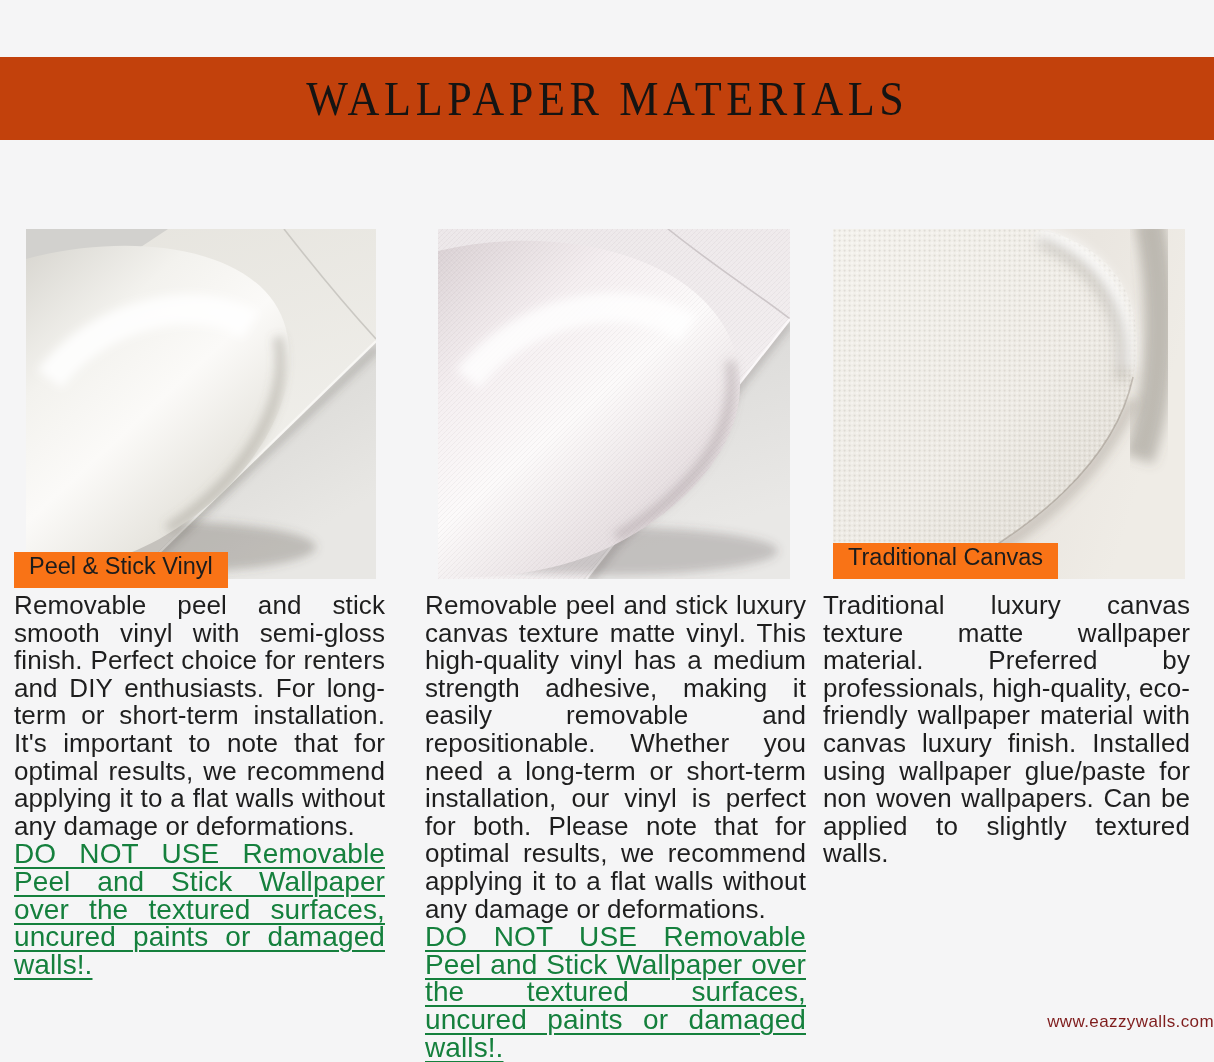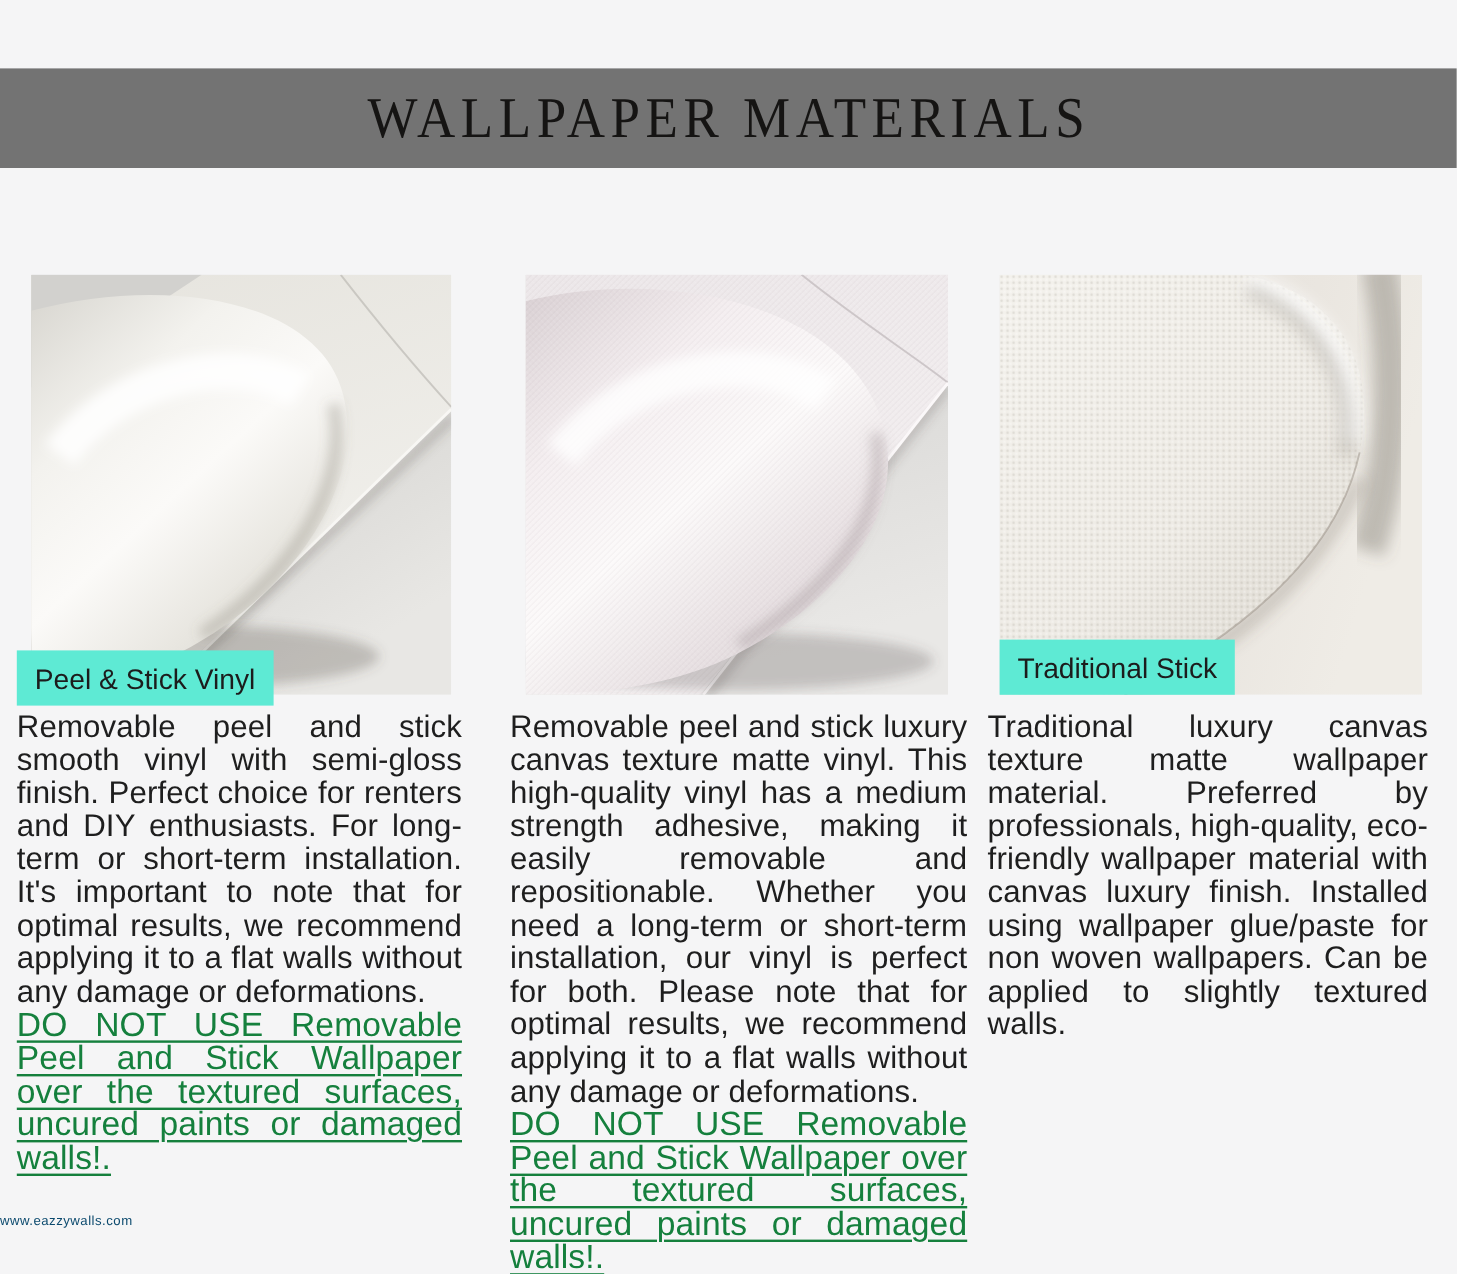--- a/index.html
+++ b/index.html
@@ -28,22 +28,22 @@
   #col1 { left: 14px;  width: 371px; }
   #col2 { left: 425px; width: 381px; }
   #col3 { left: 823px; width: 367px; }
   figure.photo { position: relative; height: 350px; margin: 0; padding: 0; }
   #col1 .photo { margin-left: 12px; width: 350px; }
   #col2 .photo { margin-left: 13px; width: 352px; }
   #col3 .photo { margin-left: 10px; width: 352px; }
   .photo svg { display: block; width: 100%; height: 100%; }
   figcaption.label {
     position: absolute;
-    background: #5eead4;
-    padding: 11px 15px 8px;
+    background: #f97316;
+    padding: 1px 15px 8px;
     font-size: 23.5px;
     line-height: 1.15;
     color: #1c1c1c;
     white-space: nowrap;
   }
   #col1 .label { left: -12px; bottom: -9px; }
   #col2 .label { left: 0; bottom: 0; }
   #col3 .label { left: 0; bottom: 0; }
   .desc {
     margin: 13px 0 0 0;
@@ -59,30 +59,30 @@
     font-size: 28px;
     line-height: 27.6px;
     letter-spacing: 0.1px;
     color: #15803d;
     text-decoration: underline;
     text-decoration-thickness: 1.6px;
     text-underline-offset: 4px;
   }
   .site-footer {
     position: absolute; top: 1012px; left: 0; width: 100%;
-    text-align: left;
-    font-size: 11px;
+    text-align: right;
+    font-size: 17px;
     letter-spacing: 0.4px;
-    color: #0c4a6e;
+    color: #7f1d1d;
   }
 </style>
 </head>
 <body style="background: rgb(245, 245, 246);">
 
-<header class="band" style="background: #737373;">
+<header class="band" style="background: #c2410c;">
   <h1>WALLPAPER MATERIALS</h1>
 </header>
 
 <section class="col" id="col1">
   <figure class="photo">
     <svg viewBox="0 0 350 350" preserveAspectRatio="none">
       <defs>
         <linearGradient id="g1surf" x1="0" y1="0" x2="0.6" y2="1">
           <stop offset="0" stop-color="#b9b7b4"></stop>
             <stop offset="0.5" stop-color="#d6d5d2"></stop>
@@ -188,20 +188,20 @@
       </defs>
       <rect width="352" height="350" fill="url(#g3wall)"></rect>
       <path d="M316 -10 C332 70 330 160 306 230" stroke="rgba(95,86,74,0.33)" stroke-width="30" fill="none" filter="url(#g3b)"></path>
       <path d="M300 170 C260 260 180 320 100 352" stroke="rgba(95,86,74,0.30)" stroke-width="10" fill="none" filter="url(#g3b)"></path>
       <path d="M0 0 H202 C282 14 316 74 300 148 C282 232 202 300 104 350 H0 Z" fill="url(#g3sheet)"></path>
       <path d="M0 0 H202 C282 14 316 74 300 148 C282 232 202 300 104 350 H0 Z" fill="url(#g3weave)"></path>
       <path d="M206 6 C272 26 298 82 292 140" stroke="rgba(255,255,255,0.95)" stroke-width="16" fill="none" filter="url(#g3b)"></path>
       <path d="M288 150 C296 84 262 34 206 12" stroke="rgba(120,110,96,0.30)" stroke-width="12" fill="none" filter="url(#g3b)"></path>
       <path d="M300 148 C282 232 202 300 104 350" stroke="rgba(120,110,96,0.35)" stroke-width="1.6" fill="none"></path>
     </svg>
-    <figcaption class="label">Traditional Stick</figcaption>
+    <figcaption class="label">Traditional Canvas</figcaption>
   </figure>
   <p class="desc">Traditional luxury canvas texture matte wallpaper material. Preferred by professionals, high-quality, eco-friendly wallpaper material with canvas luxury finish. Installed using wallpaper glue/paste for non woven wallpapers. Can be applied to slightly textured walls.</p>
 </section>
 
 <footer class="site-footer">
   <span>www.eazzywalls.com</span>
 </footer>
 
 </body></html>

